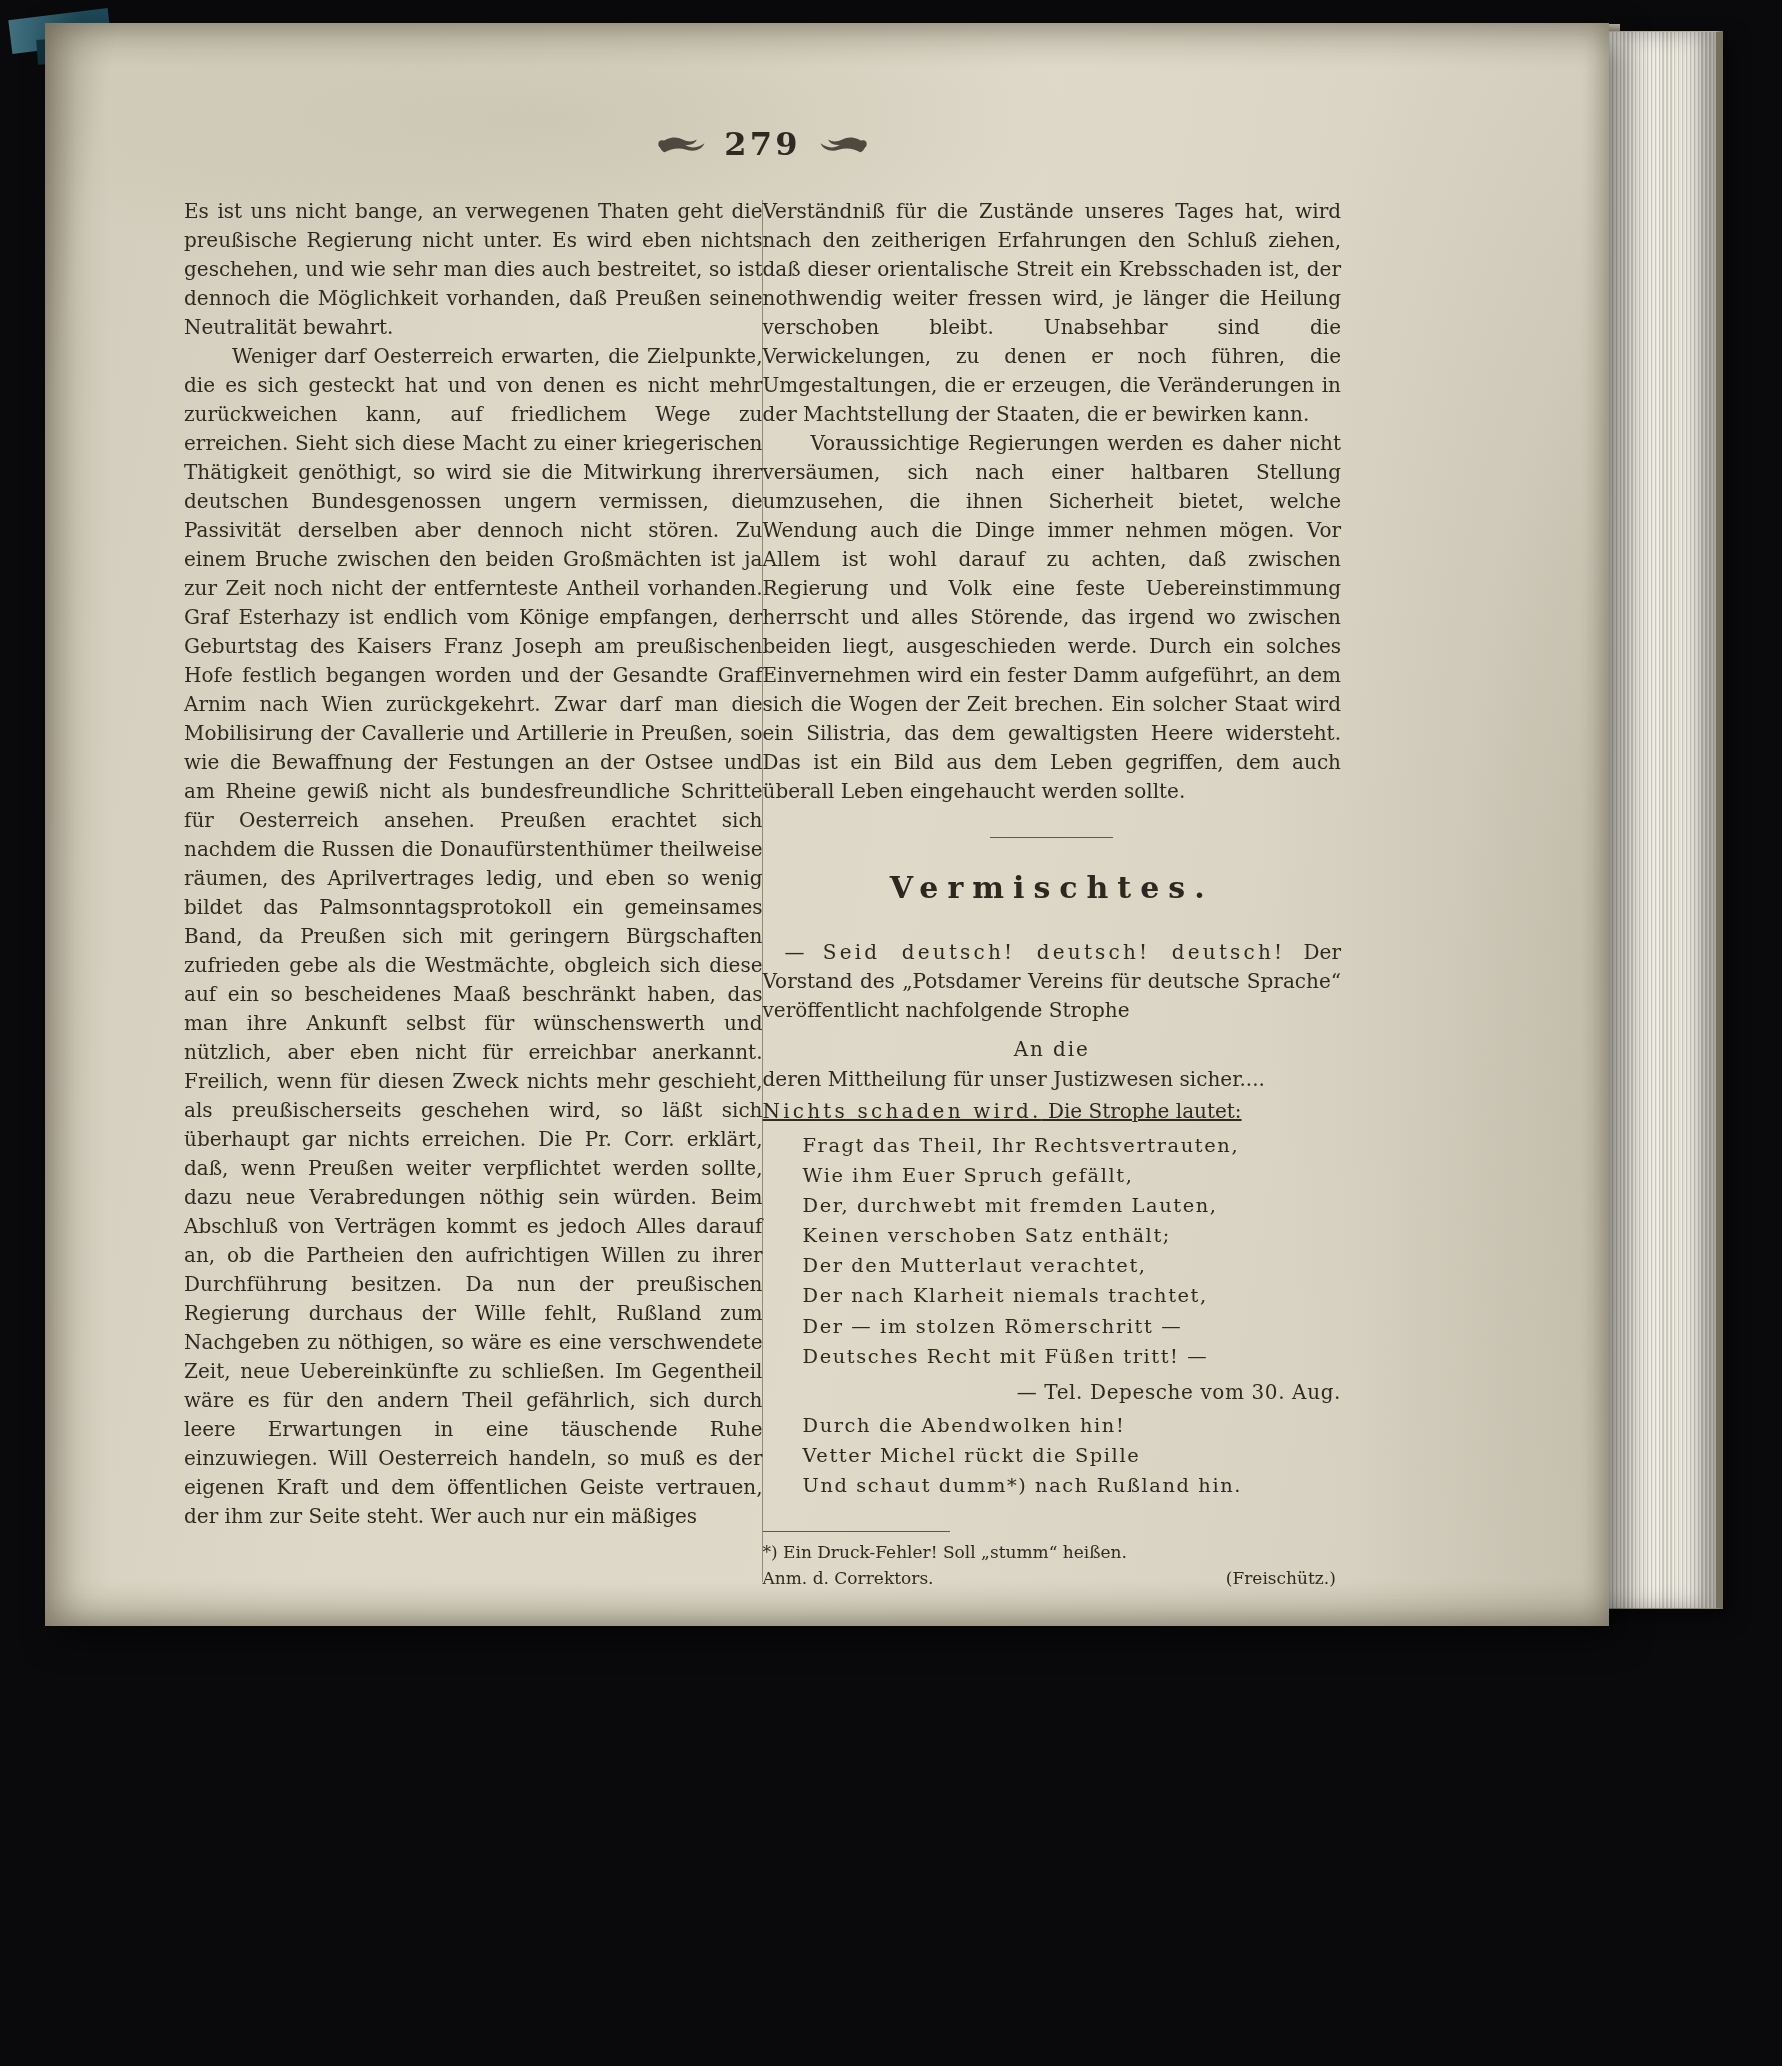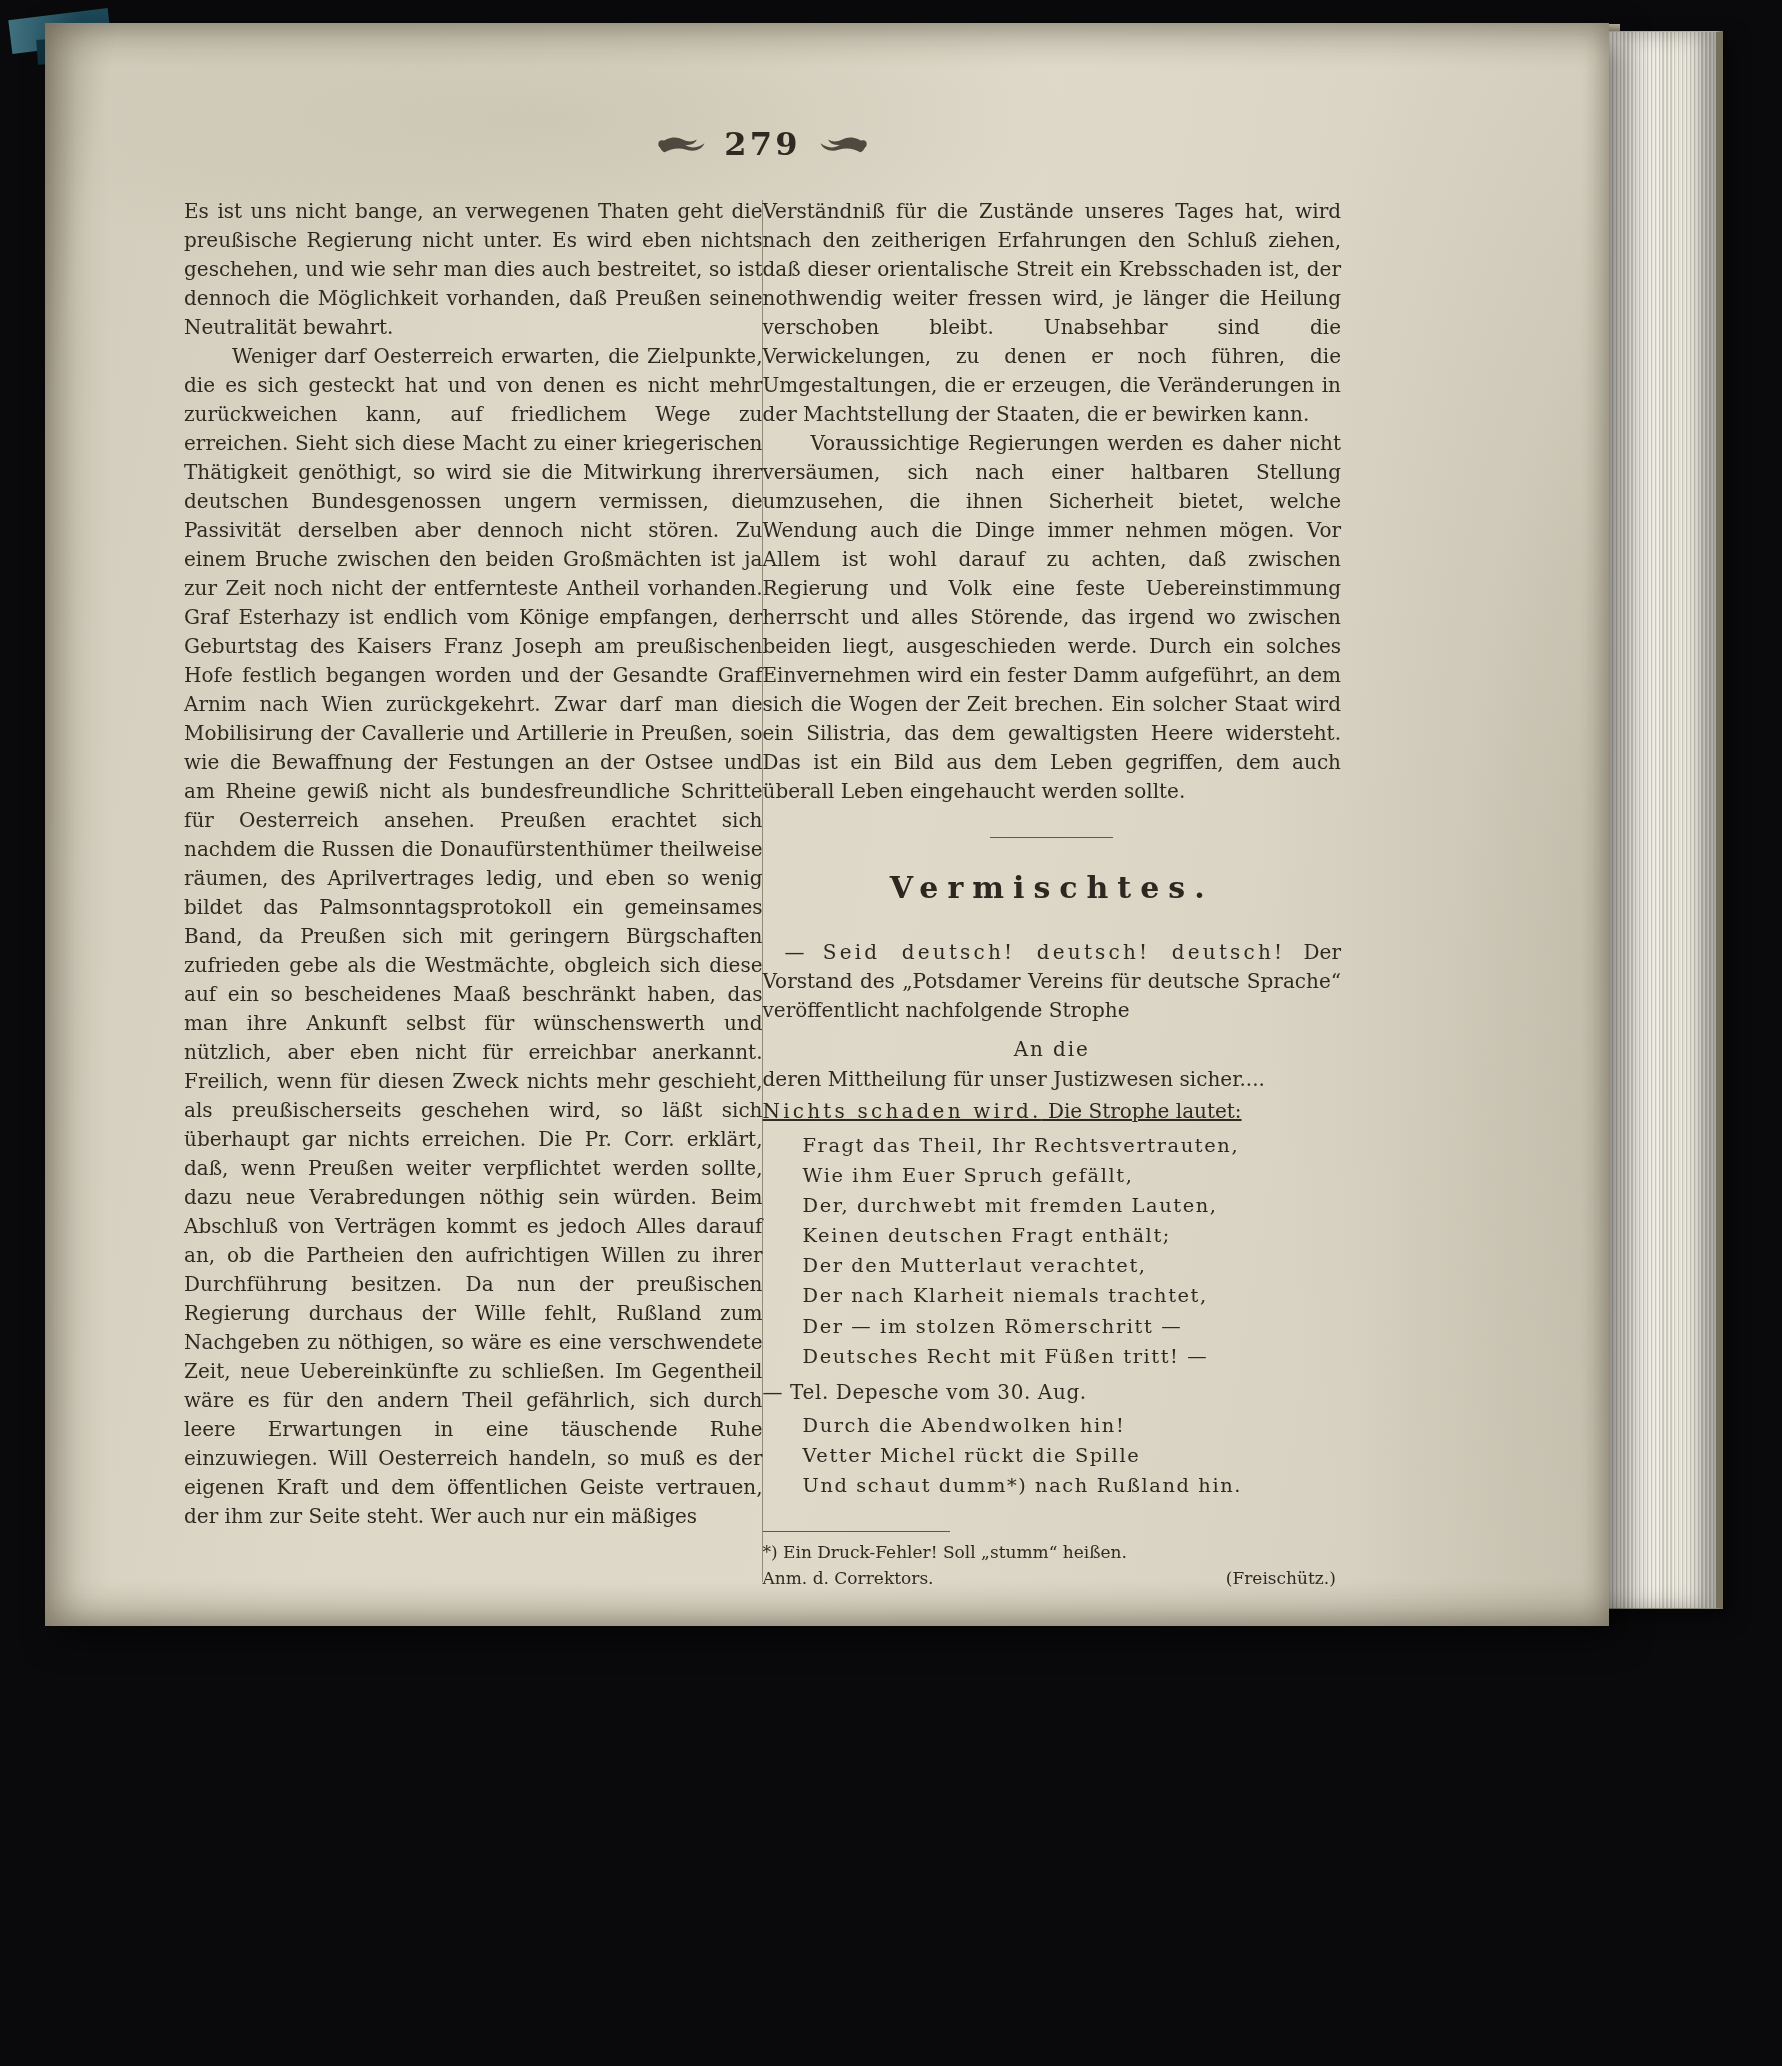--- a/index.html
+++ b/index.html
@@ -114,21 +114,21 @@
 
   .lead-in { text-align: left !important; margin-bottom: 5.2px !important; text-decoration: underline; }
 
   .poem {
     margin: 2.6px 0 6.5px 40px; text-align: left;
     letter-spacing: 1.6px; line-height: 1.55; font-size: 19.4px;
   }
   .poem-line { white-space: nowrap; }
 
   .telegram-heading {
-    text-align: left; margin: 6.5px 0 3.9px !important;
+    text-align: right; margin: 6.5px 0 3.9px !important;
     letter-spacing: 0.6px;
   }
 
   .footnote-block { margin-top: 30px; font-size: 17px; text-align: left; }
   .footnote-rule {
     width: 187px; border: 0; border-top: 1.3px solid #46412f;
     margin: 0 0 7.8px; opacity: 0.85;
   }
   .footnote-row2 {
     display: flex; justify-content: space-between; padding-right: 5.2px;
@@ -185,21 +185,21 @@
             <div class="address-line center">An die</div>
             <div class="address-line">deren Mittheilung für unser Justizwesen sicher....</div>
           </div>
 
           <p class="lead-in"><span class="gesperrt">Nichts schaden wird.</span><span>  Die Strophe lautet:</span></p>
 
           <div class="poem">
             <div class="poem-line">Fragt das Theil, Ihr Rechtsvertrauten,</div>
             <div class="poem-line">Wie ihm Euer Spruch gefällt,</div>
             <div class="poem-line">Der, durchwebt mit fremden Lauten,</div>
-            <div class="poem-line">Keinen deutschen Fragt enthält;</div>
+            <div class="poem-line">Keinen verschoben Satz enthält;</div>
             <div class="poem-line">Der den Mutterlaut verachtet,</div>
             <div class="poem-line">Der nach Klarheit niemals trachtet,</div>
             <div class="poem-line">Der — im stolzen Römerschritt —</div>
             <div class="poem-line">Deutsches Recht mit Füßen tritt! —</div>
           </div>
 
           <p class="telegram-heading">— Tel. Depesche vom 30. Aug.</p>
 
           <div class="poem">
             <div class="poem-line">Durch die Abendwolken hin!</div>

